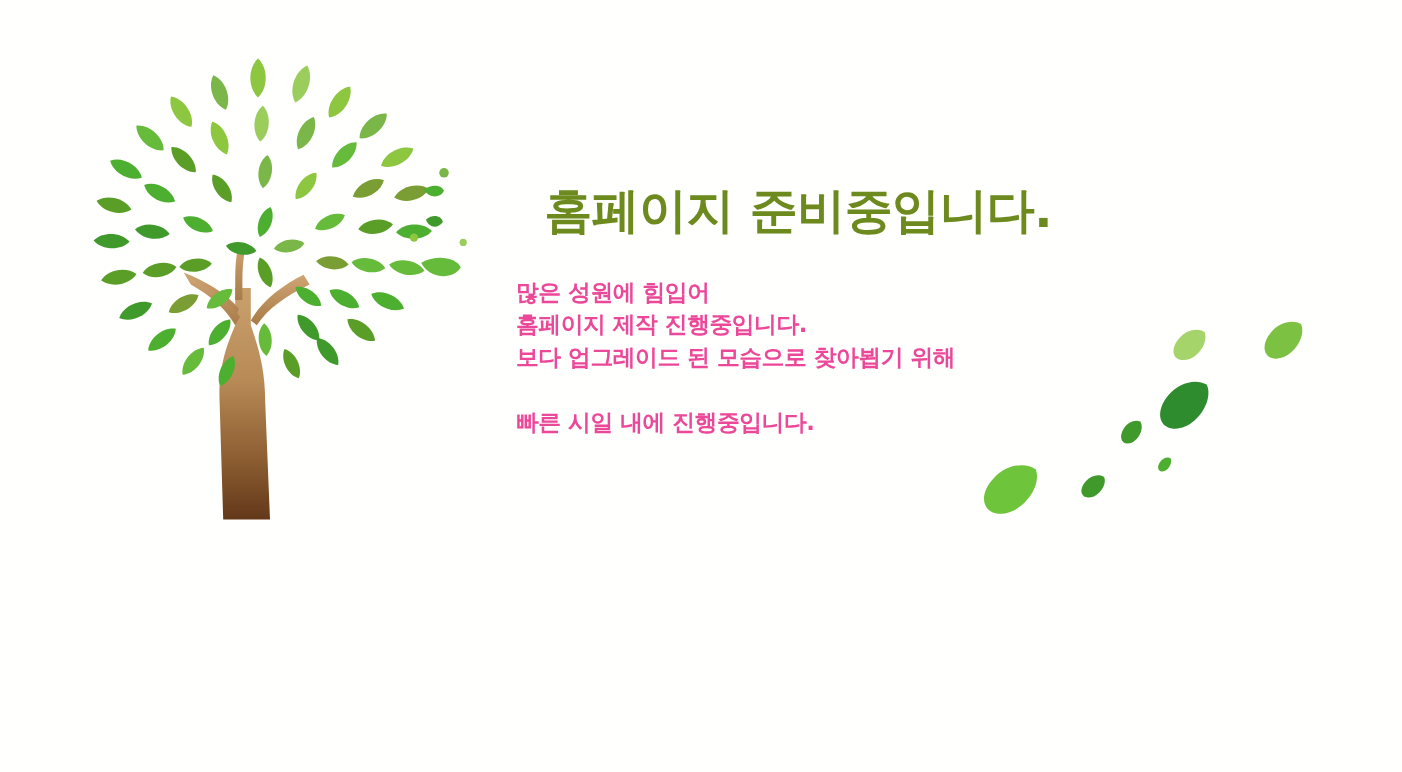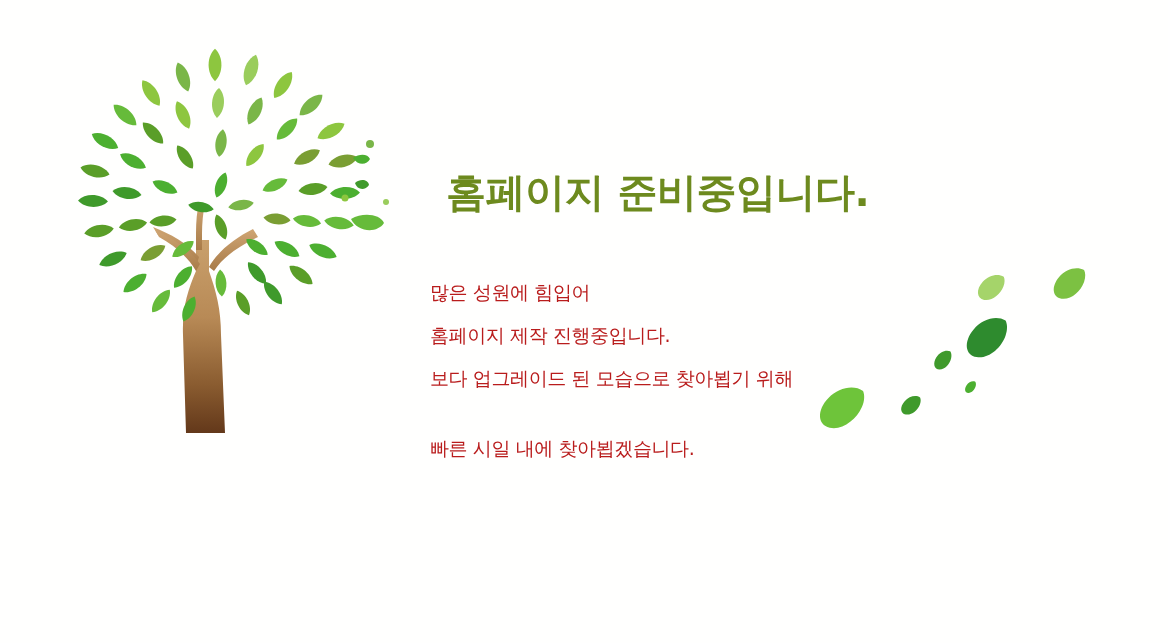--- a/index.html
+++ b/index.html
@@ -48,40 +48,40 @@
   }
 
   
   #text-block {
     position: absolute;
     left: 430px;
     top: 152px;
     width: 470px;
   }
   #notice-heading {
-    margin: 16px;
+    margin: 0;
     font-size: 40px;
     line-height: 1.2;
     font-weight: bold;
     color: #6d8a1e;
     letter-spacing: -0.5px;
     white-space: nowrap;
+    text-align: center;
   }
   #notice-body {
     margin: 0;
     padding-top: 31px;
   }
   .notice-line {
     font-size: 19px;
     line-height: 27px;
-    color: #b91c1c;
-    font-weight: normal;
+    color: #ec4899;
+    font-weight: bold;
     letter-spacing: -0.4px;
     white-space: nowrap;
-    margin-top: 16px;
   }
   .notice-gap {
     height: 27px;
   }
 </style>
 </head>
 <body>
 
 <div id="page">
 
@@ -211,17 +211,17 @@
   </div>
 
   <div id="text-block">
     <h1 id="notice-heading">홈페이지 준비중입니다.</h1>
 
     <div id="notice-body">
       <div class="notice-line">많은 성원에 힘입어</div>
       <div class="notice-line">홈페이지 제작 진행중입니다.</div>
       <div class="notice-line">보다 업그레이드 된 모습으로 찾아뵙기 위해</div>
       <div class="notice-gap"></div>
-      <div class="notice-line">빠른 시일 내에 찾아뵙겠습니다.</div>
+      <div class="notice-line">빠른 시일 내에 진행중입니다.</div>
     </div>
   </div>
 
 </div>
 
 </body></html>

